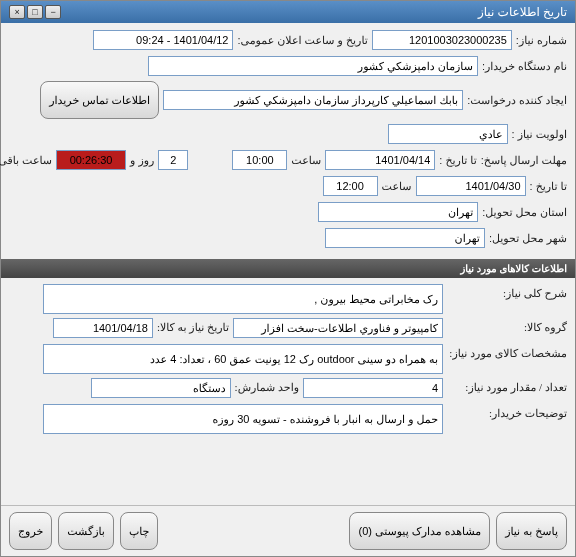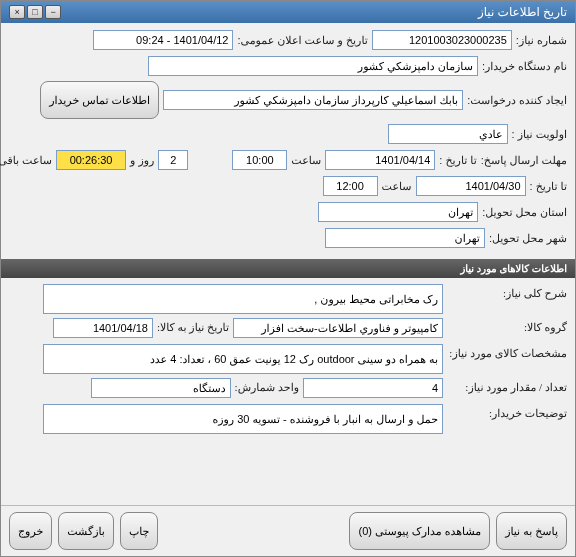--- a/index.html
+++ b/index.html
@@ -141,21 +141,21 @@
 
     <div class="row">
       <span class="label">مهلت ارسال پاسخ:</span>
       <span class="label">تا تاریخ :</span>
       <input class="field" style="width: 110px;" value="1401/04/14">
       <span class="label">ساعت</span>
       <input class="field time-field" style="width: 55px; margin-left: 36px;" value="10:00">
       <span class="spacer"></span>
       <input class="field time-field" style="width: 30px;" value="2">
       <span class="label">روز و</span>
-      <input class="field time-field" style="width: 70px; background: #fde047;" value="00:26:30">
+      <input class="field time-field" style="width: 70px; background: #b91c1c;" value="00:26:30">
       <span class="label">ساعت باقی مانده</span>
     </div>
 
     <div class="row">
       <span class="label">تا تاریخ :</span>
       <input class="field" style="width: 110px;" value="1401/04/30">
       <span class="label">ساعت</span>
       <input class="field time-field" style="width: 55px;" value="12:00">
     </div>
 

